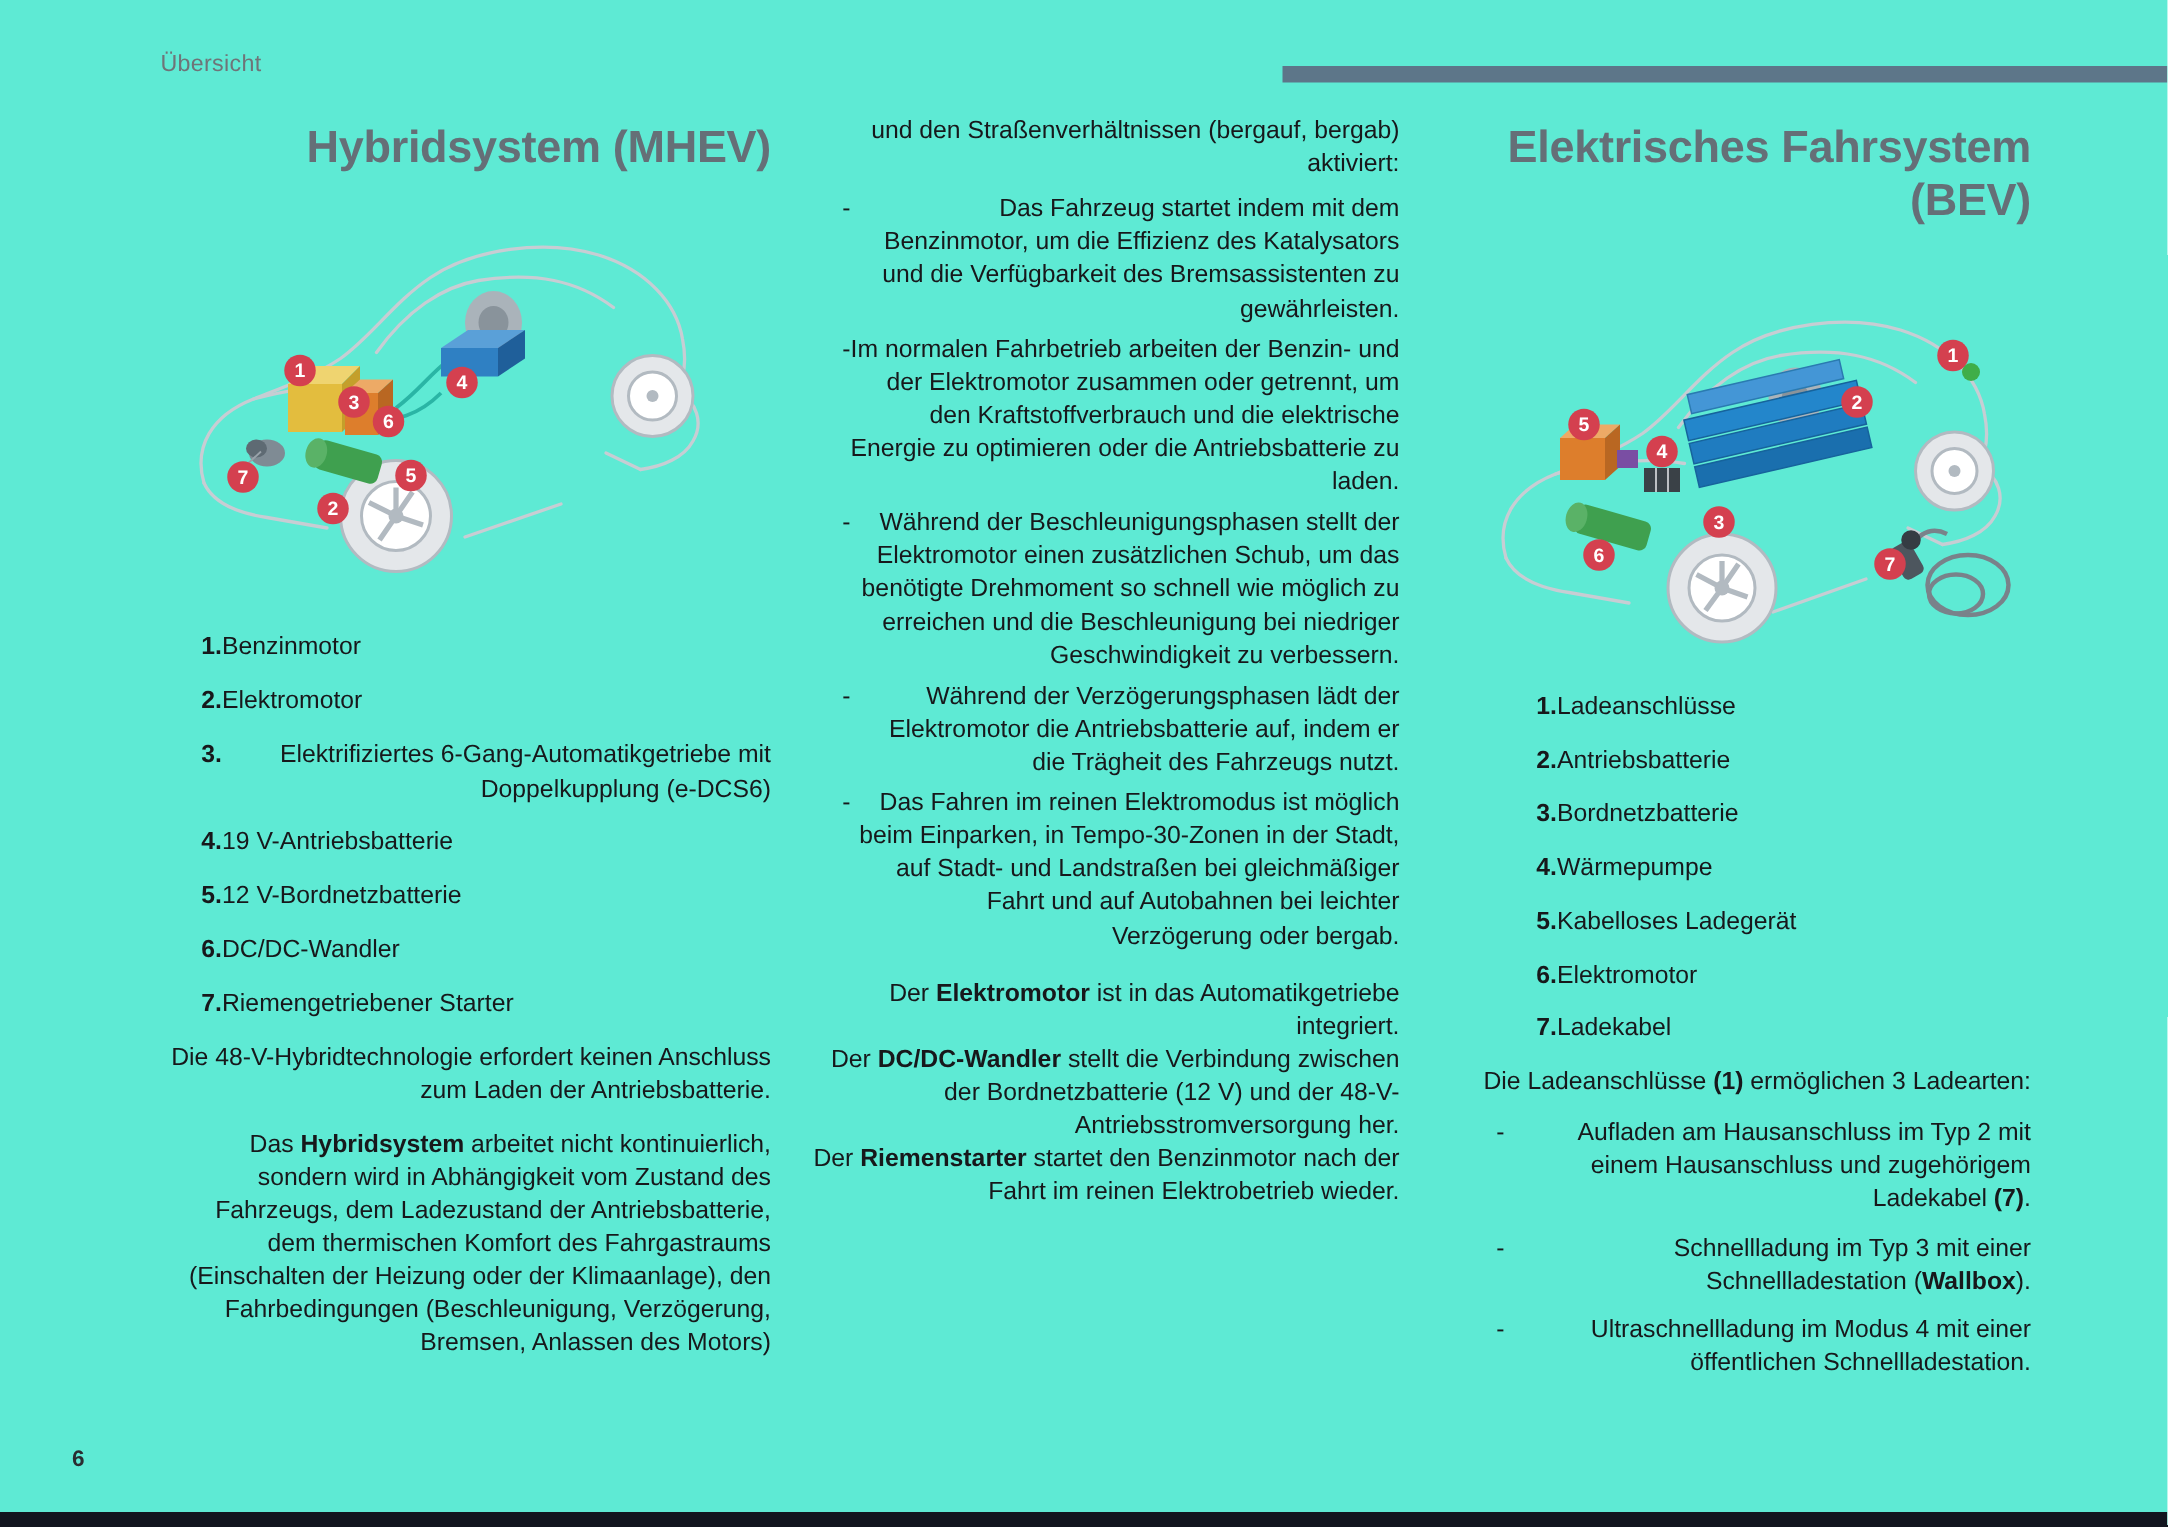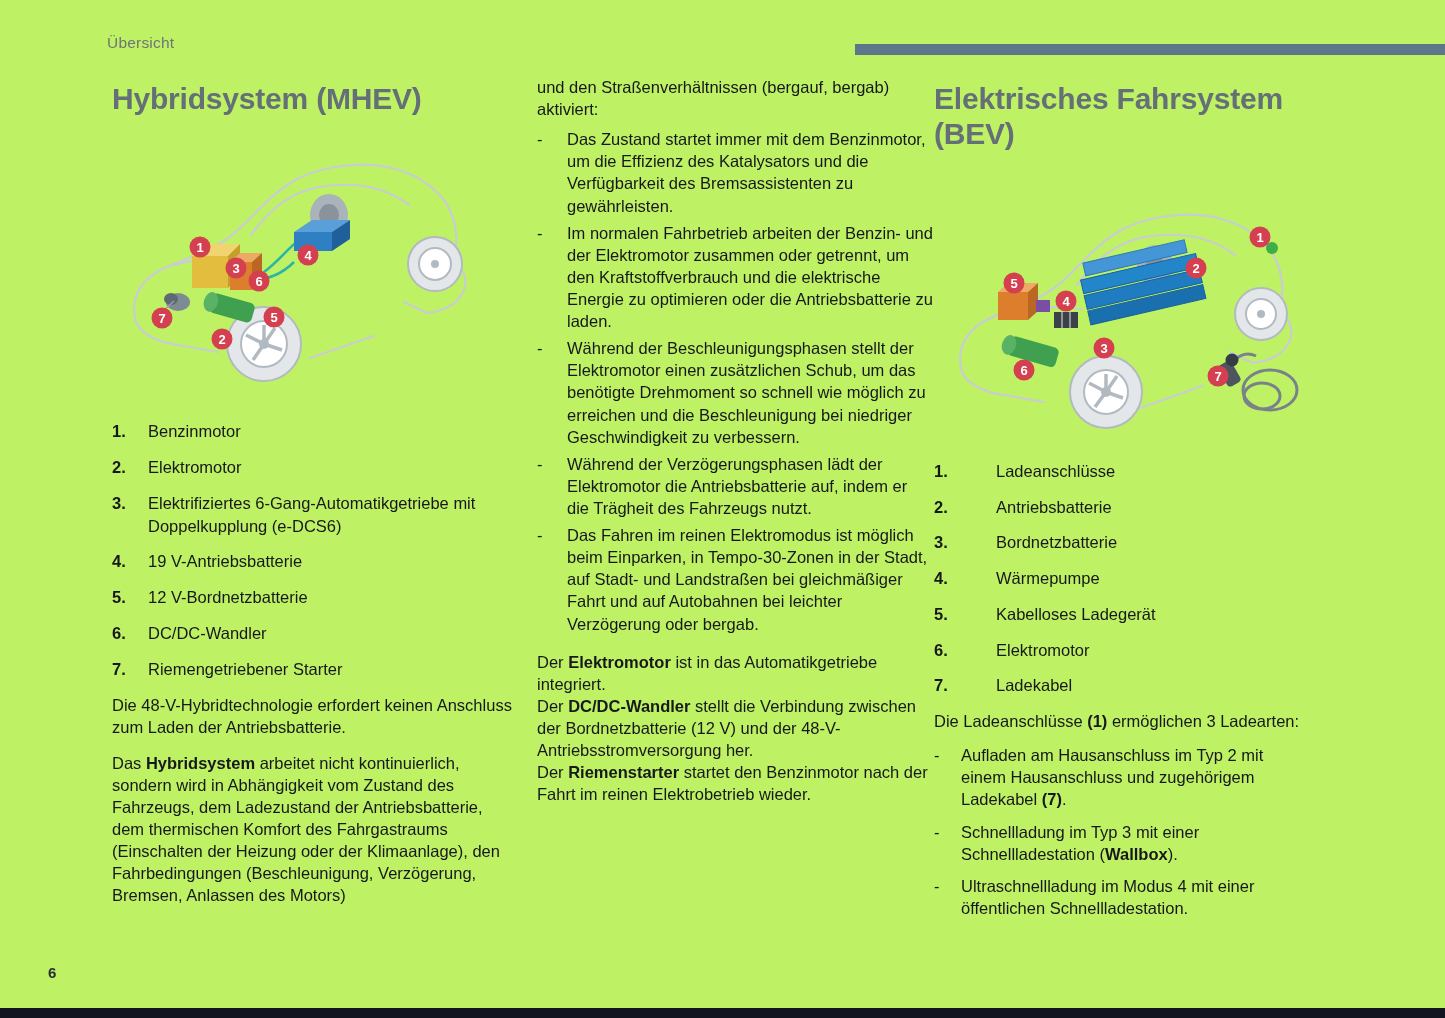--- a/index.html
+++ b/index.html
@@ -1,45 +1,45 @@
 <!DOCTYPE html>
 <html><head>
 <meta charset="utf-8">
 <style>
   * { margin: 0; padding: 0; box-sizing: border-box; }
   html, body { background: #ffffff; }
   .page {
     position: relative;
     width: 1445px;
     height: 1018px;
-    background: #bef264;
+    background: #5eead4;
     font-family: "Liberation Sans", sans-serif;
     color: #17181b;
     overflow: hidden;
   }
   .eyebrow {
     position: absolute; left: 107px; top: 34px;
     font-size: 15.5px; color: #6f7478; letter-spacing: .2px;
   }
   .accent-bar {
     position: absolute; left: 855px; top: 44px;
     width: 590px; height: 11px; background: #5d7689;
   }
   .footer-bar {
     position: absolute; left: 0; bottom: 0;
     width: 100%; height: 10px; background: #12151f;
   }
   .page-num {
     position: absolute; left: 48px; top: 964px;
     font-size: 15px; font-weight: bold; color: #2a2d30;
   }
-  .col { position: absolute; top: 76px; }
+  .col { position: absolute; top: 76px; text-align: right; }
   .col-left  { left: 112px; width: 402px; }
   .col-mid   { left: 537px; width: 396px; }
-  .col-right { left: 934px; width: 378px; }
+  .col-right { left: 976px; width: 378px; }
   .col-title {
     font-size: 30px; font-weight: 600; color: #656f77;
     line-height: 1.18; letter-spacing: -.2px; margin-top: 5px;
   }
   p, .txt { font-size: 16.5px; line-height: 1.34; }
   .illustration { display: block; margin-top: 12px; }
   .col-right .illustration { margin-top: 28px; }
   .num-list { margin-top: 14px; }
   .num-row { display: flex; margin-bottom: 13px; font-size: 16.5px; line-height: 1.38; }
   .num-row .num { font-weight: bold; flex: 0 0 36px; }
@@ -195,21 +195,21 @@
 
     <p class="txt lead-para"><span>Das </span><b>Hybridsystem</b><span> arbeitet nicht kontinuierlich, sondern wird in Abhängigkeit vom Zustand des Fahrzeugs, dem Ladezustand der Antriebsbatterie, dem thermischen Komfort des Fahrgastraums (Einschalten der Heizung oder der Klimaanlage), den Fahrbedingungen (Beschleunigung, Verzögerung, Bremsen, Anlassen des Motors)</span></p>
   </section>
 
   <section class="col col-mid">
     <p class="txt">und den Straßenverhältnissen (bergauf, bergab) aktiviert:</p>
 
     <div class="dash-list">
       <div class="dash-row txt">
           <span class="dash">-</span>
-          <span>Das Zustand startet immer mit dem Benzinmotor, um die Effizienz des Katalysators und die Verfügbarkeit des Bremsassistenten zu gewährleisten.</span>
+          <span>Das Fahrzeug startet indem mit dem Benzinmotor, um die Effizienz des Katalysators und die Verfügbarkeit des Bremsassistenten zu gewährleisten.</span>
         </div>
       <div class="dash-row txt">
           <span class="dash">-</span>
           <span>Im normalen Fahrbetrieb arbeiten der Benzin- und der Elektromotor zusammen oder getrennt, um den Kraftstoffverbrauch und die elektrische Energie zu optimieren oder die Antriebsbatterie zu laden.</span>
         </div>
       <div class="dash-row txt">
           <span class="dash">-</span>
           <span>Während der Beschleunigungsphasen stellt der Elektromotor einen zusätzlichen Schub, um das benötigte Drehmoment so schnell wie möglich zu erreichen und die Beschleunigung bei niedriger Geschwindigkeit zu verbessern.</span>
         </div>
       <div class="dash-row txt">

